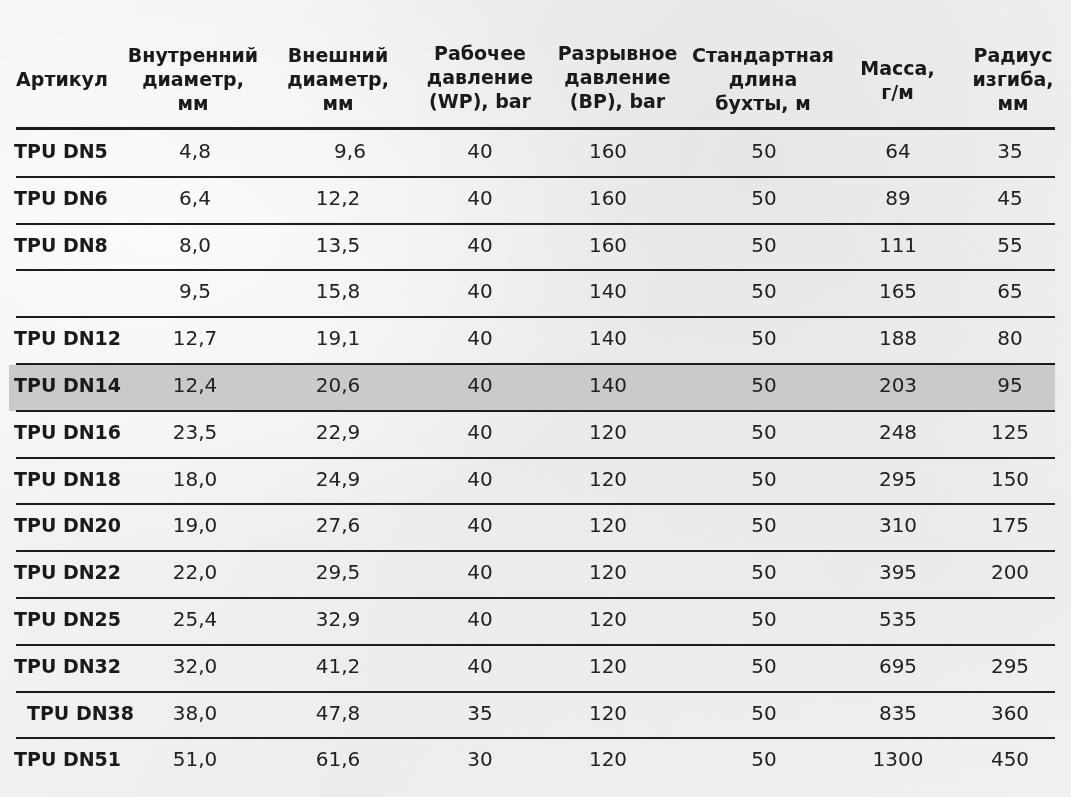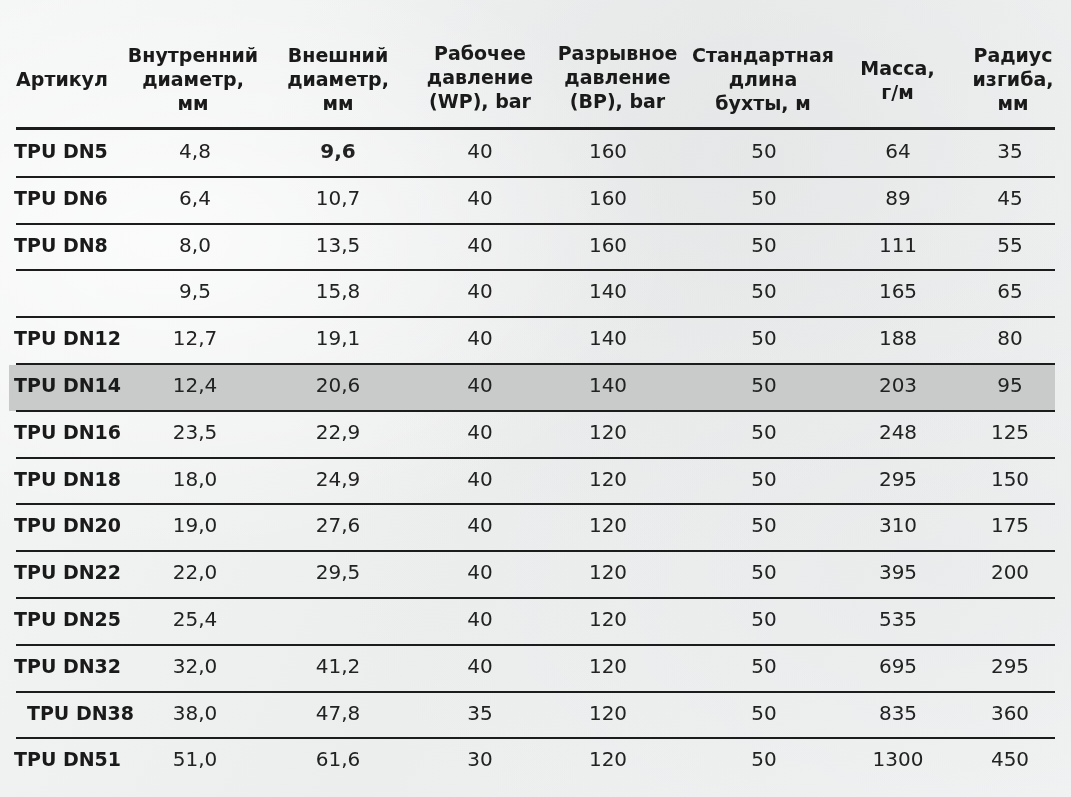--- a/index.html
+++ b/index.html
@@ -56,32 +56,32 @@
   <div class="hcell" style="left:958px; width:110px; top:43px;">Радиус
 изгиба,
 мм</div>
   <div class="hline"></div>
 </div>
 
 <div class="rows" id="rows">
     <div class="row" style="top: 0px;">
       <div class="cell art" style="left: 14px; width: 120px;">TPU DN5</div>
       <div class="cell" style="left: 125px; width: 140px;">4,8</div>
-      <div class="cell" style="left: 278px; width: 120px; font-weight: bold;">9,6</div>
+      <div class="cell" style="left: 290px; width: 120px;">9,6</div>
       <div class="cell" style="left: 420px; width: 120px;">40</div>
       <div class="cell" style="left: 548px; width: 120px;">160</div>
       <div class="cell" style="left: 704px; width: 120px;">50</div>
       <div class="cell" style="left: 838px; width: 120px;">64</div>
       <div class="cell" style="left: 950px; width: 120px;">35</div>
       <div class="rline"></div>
     </div>
     <div class="row" style="top: 46.8px;">
       <div class="cell art" style="left: 14px; width: 120px;">TPU DN6</div>
       <div class="cell" style="left: 125px; width: 140px;">6,4</div>
-      <div class="cell" style="left: 278px; width: 120px;">10,7</div>
+      <div class="cell" style="left: 278px; width: 120px;">12,2</div>
       <div class="cell" style="left: 420px; width: 120px;">40</div>
       <div class="cell" style="left: 548px; width: 120px;">160</div>
       <div class="cell" style="left: 704px; width: 120px;">50</div>
       <div class="cell" style="left: 838px; width: 120px;">89</div>
       <div class="cell" style="left: 950px; width: 120px;">45</div>
       <div class="rline"></div>
     </div>
     <div class="row" style="top: 93.6px;">
       <div class="cell art" style="left: 14px; width: 120px;">TPU DN8</div>
       <div class="cell" style="left: 125px; width: 140px;">8,0</div>
@@ -166,20 +166,21 @@
       <div class="cell" style="left: 420px; width: 120px;">40</div>
       <div class="cell" style="left: 548px; width: 120px;">120</div>
       <div class="cell" style="left: 704px; width: 120px;">50</div>
       <div class="cell" style="left: 838px; width: 120px;">395</div>
       <div class="cell" style="left: 950px; width: 120px;">200</div>
       <div class="rline"></div>
     </div>
     <div class="row" style="top: 468px;">
       <div class="cell art" style="left: 14px; width: 120px;">TPU DN25</div>
       <div class="cell" style="left: 125px; width: 140px;">25,4</div>
+      <div class="cell" style="left: 278px; width: 120px;">32,9</div>
       <div class="cell" style="left: 420px; width: 120px;">40</div>
       <div class="cell" style="left: 548px; width: 120px;">120</div>
       <div class="cell" style="left: 704px; width: 120px;">50</div>
       <div class="cell" style="left: 838px; width: 120px;">535</div>
       <div class="rline"></div>
     </div>
     <div class="row" style="top: 514.8px; padding-left: 40px;">
       <div class="cell art" style="left: 14px; width: 120px;">TPU DN32</div>
       <div class="cell" style="left: 125px; width: 140px;">32,0</div>
       <div class="cell" style="left: 278px; width: 120px;">41,2</div>

